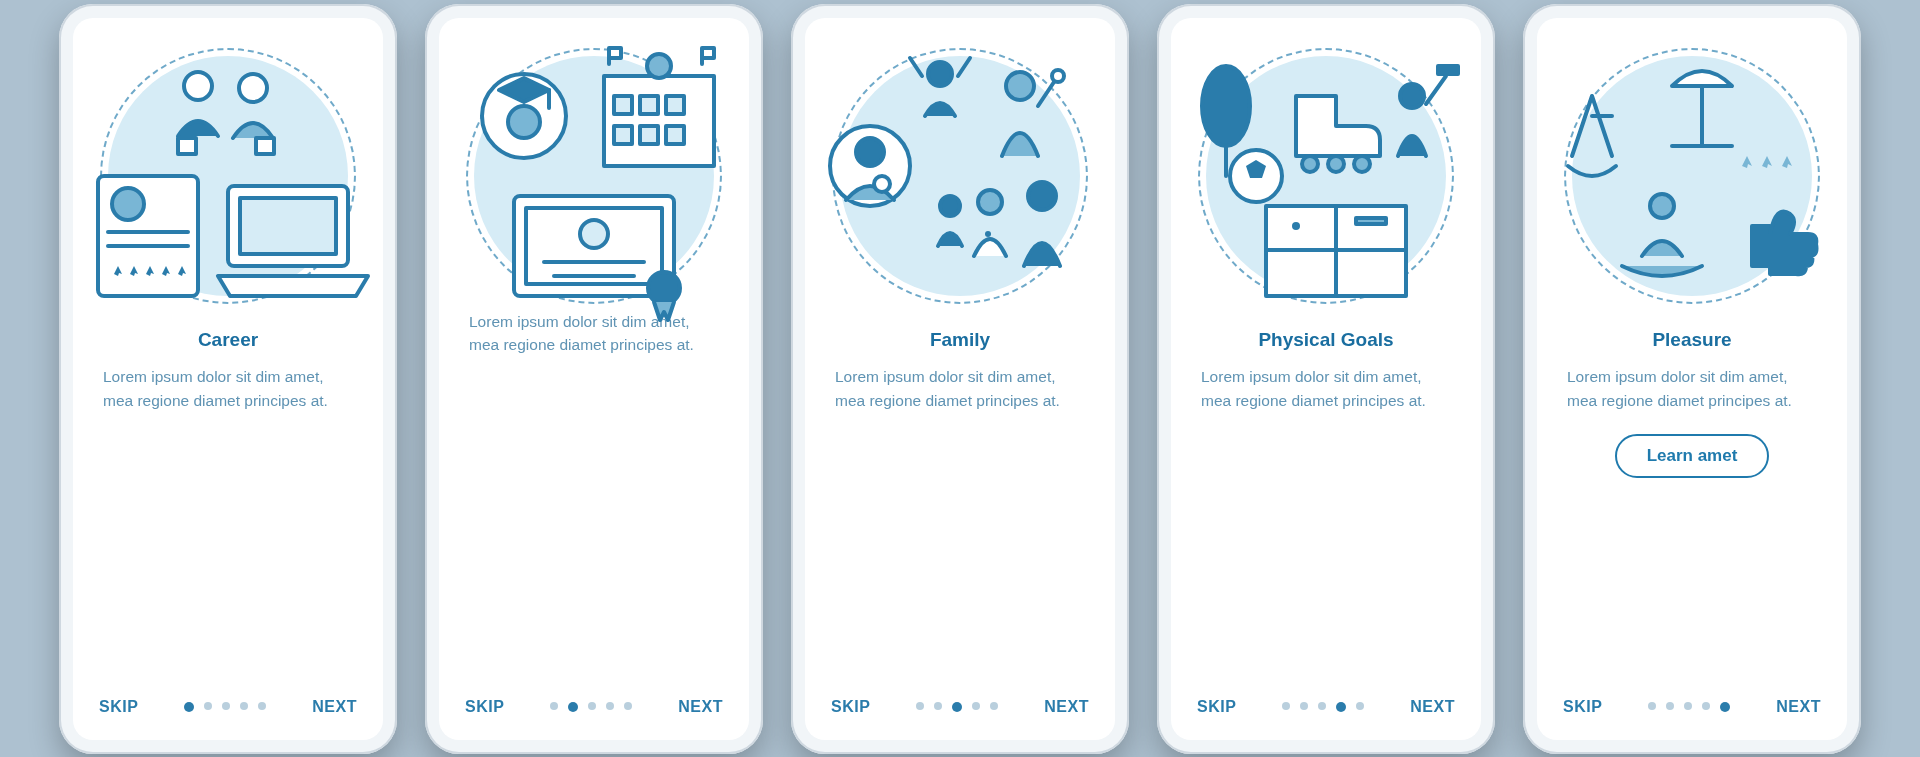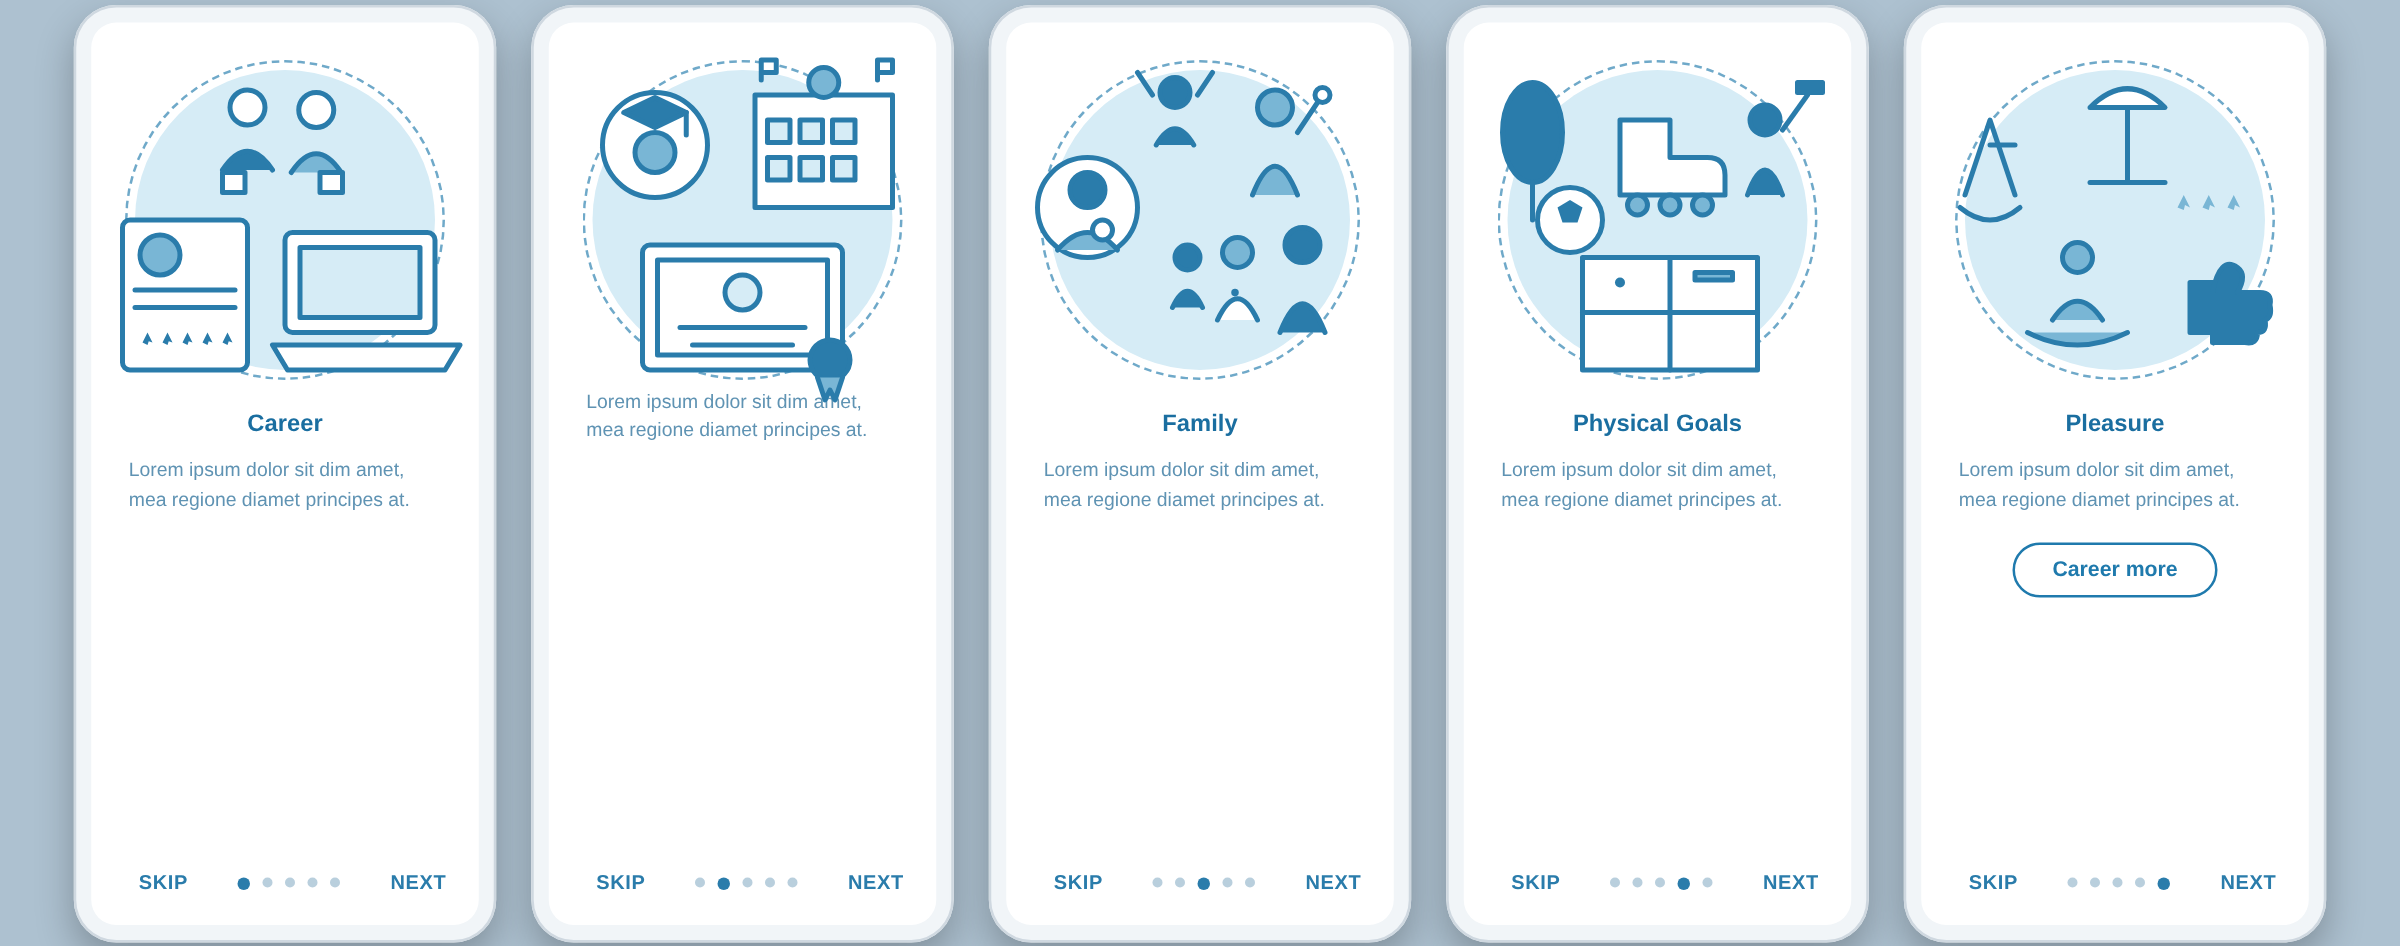--- a/index.html
+++ b/index.html
@@ -80,21 +80,21 @@
     background: #fff;
     border-radius: 26px;
     padding: 10px 30px;
     font-size: 17px;
     font-weight: 600;
     cursor: pointer;
   }
   .navrow {
     position: absolute;
     bottom: 24px;
-    left: 38px;
+    left: 26px;
     right: 26px;
     display: flex;
     align-items: center;
     justify-content: space-between;
   }
   .navbtn {
     color: #2a7cab;
     font-size: 16px;
     font-weight: 600;
     letter-spacing: 0.5px;
@@ -337,21 +337,21 @@
           <path d="M100 230 q20 -30 40 0" fill="#79b6d5"></path>
           <path d="M80 240 q40 20 80 0" fill="#79b6d5"></path>
 
           <path d="M210 200 h18 v40 h-18 z" fill="#2a7cab"></path>
           <path d="M228 208 q6 -30 20 -20 q8 6 0 20 h18 q10 0 8 10 q2 10 -4 12 q2 10 -6 10 q0 10 -10 8 h-26 z" fill="#2a7cab"></path>
         </g>
       </svg>
     </div>
     <div class="title">Pleasure</div>
     <div class="desc">Lorem ipsum dolor sit dim amet, mea regione diamet principes at.</div>
-    <button class="cta">Career more</button>
+    <button class="cta">Learn amet</button>
     <div class="navrow">
       <button class="navbtn">SKIP</button>
       <div class="dots">
         <span class="dot"></span>
         <span class="dot"></span>
         <span class="dot"></span>
         <span class="dot"></span>
         <span class="dot active"></span>
       </div>
       <button class="navbtn">NEXT</button>

